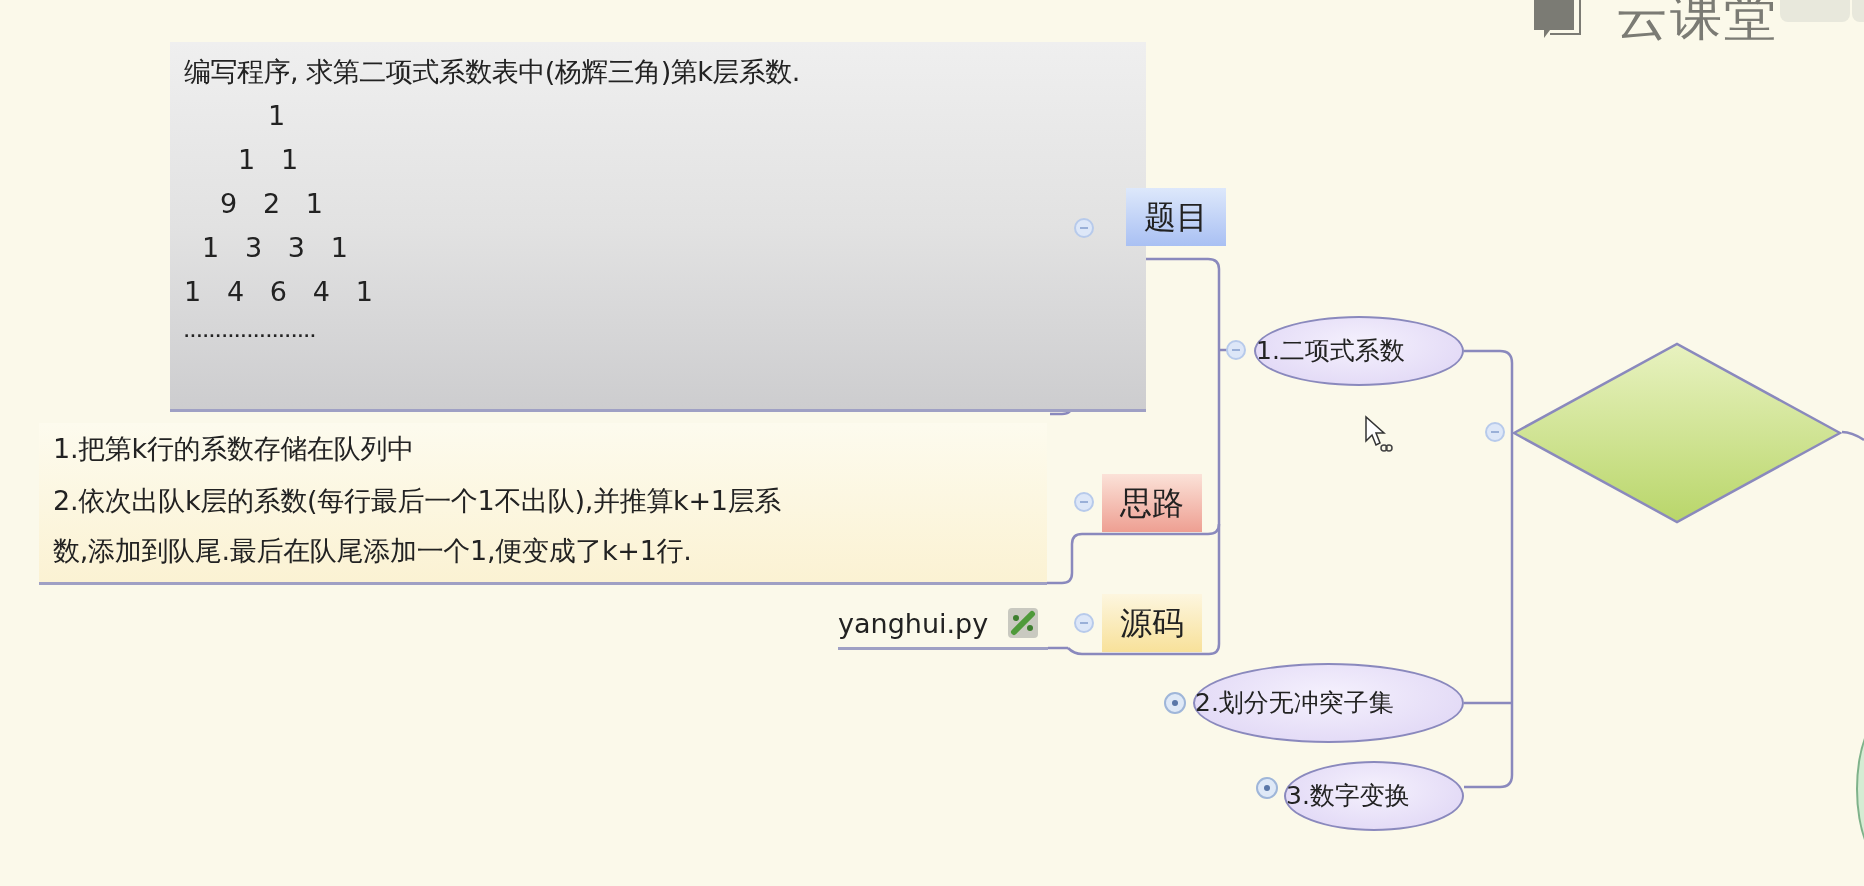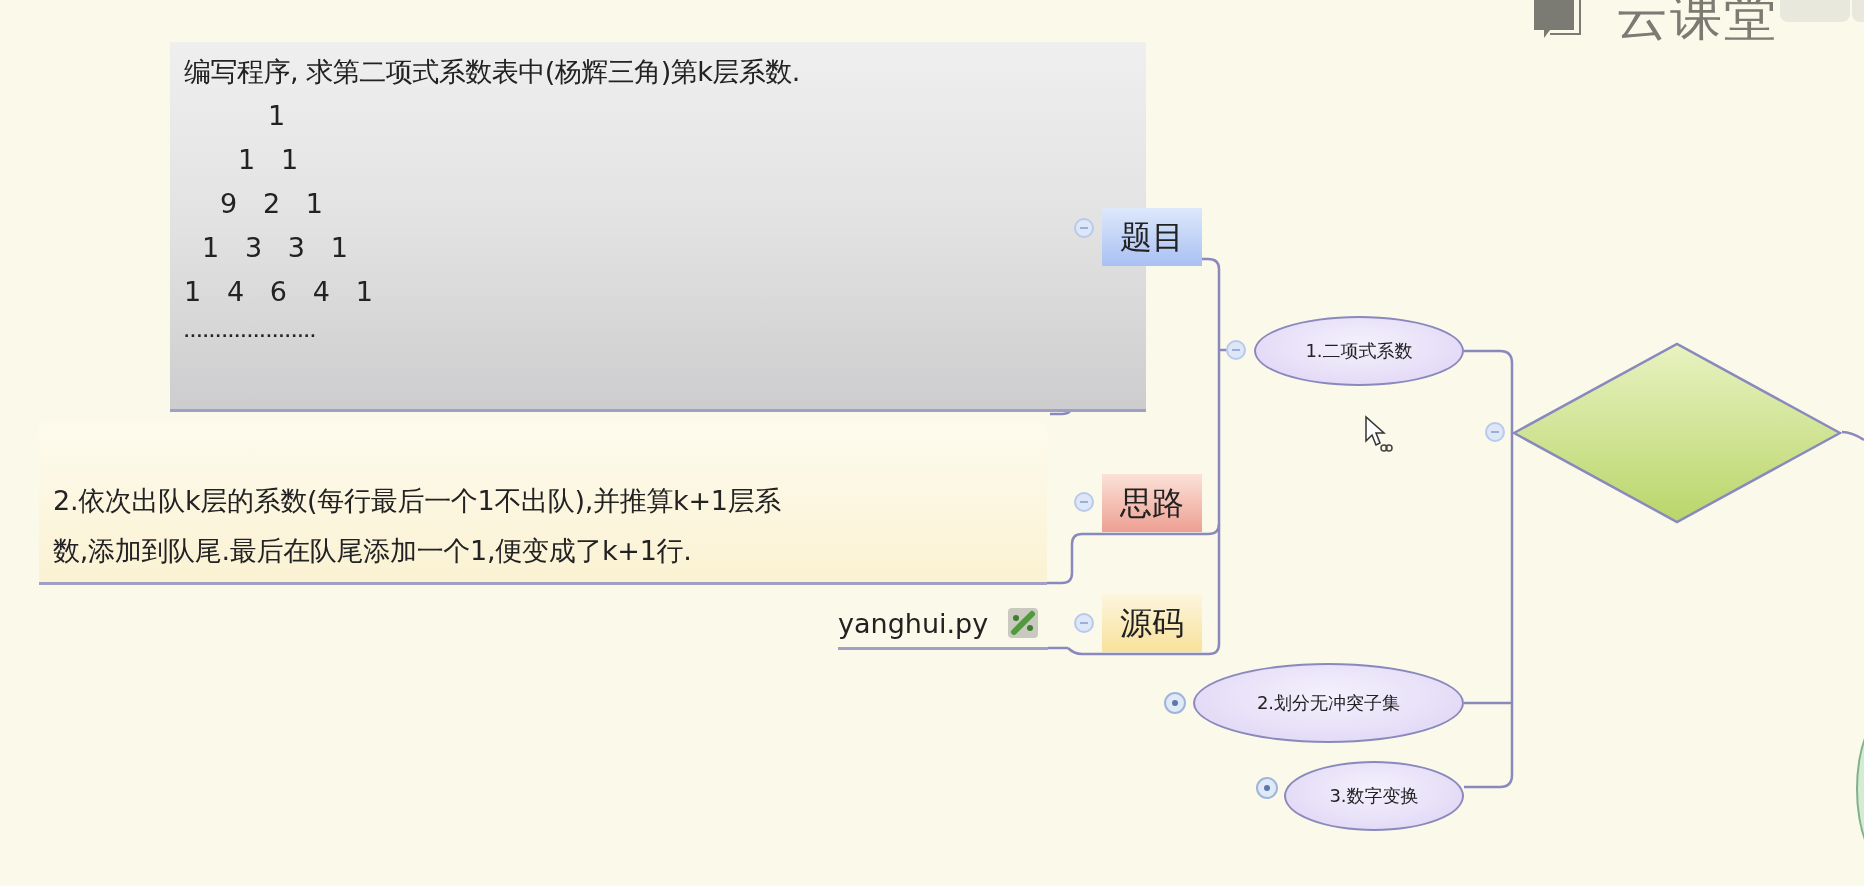--- a/index.html
+++ b/index.html
@@ -34,41 +34,41 @@
   
   #source-file { left: 838px; top: 602px; width: 210px; height: 48px; border-bottom: 3px solid #9fa0c4; box-sizing: border-box; }
   #source-file-name { position: absolute; left: 0; top: 6px; font-size: 27px; }
   #python-icon { position: absolute; left: 168px; top: 4px; width: 34px; height: 34px; }
 
   
   .topic {
     position: absolute; left: 1102px; width: 100px; height: 58px;
     font-size: 32px; text-align: center; line-height: 58px; box-sizing: border-box;
   }
-  #topic-tiMu { top: 208px; background: linear-gradient(to bottom, #dde8fb, #a9c0f3); }
+  #topic-tiMu { top: 188px; background: linear-gradient(to bottom, #dde8fb, #a9c0f3); margin-left: 24px; }
   #topic-siLu { top: 474px; background: linear-gradient(to bottom, #fbe2d8, #ee9f92); }
   #topic-yuanMa { top: 594px; background: linear-gradient(to bottom, #fdf6df, #f8e19a); }
 
   .collapse {
     position: absolute; width: 20px; height: 20px; border-radius: 50%;
     background: #dde7f8; border: 2px solid #b7caeb; box-sizing: border-box;
   }
   .collapse::after { content: ""; position: absolute; left: 4px; top: 7px; width: 8px; height: 2px; background: #9ab0d8; }
   .expand {
     position: absolute; width: 22px; height: 22px; border-radius: 50%;
     background: #dfe9f7; border: 2px solid #9fb6d9; box-sizing: border-box;
   }
   .expand::after { content: ""; position: absolute; left: 6px; top: 6px; width: 6px; height: 6px; border-radius: 50%; background: #5b78a8; }
 
   
   .ellipse {
     position: absolute; border-radius: 50%;
     background: radial-gradient(ellipse at 50% 40%, #f5f1fd 0%, #ddd3f4 100%);
     border: 2px solid #8a89bd; box-sizing: border-box;
-    font-size: 18px; text-align: center; white-space: nowrap;
+    font-size: 25px; white-space: nowrap;
   }
 
   
   #root-diamond { left: 1512px; top: 342px; width: 330px; height: 182px; }
   #root-label { position: absolute; left: 0; width: 330px; top: 70px; text-align: center; font-size: 35px; }
 
   
   #logo { left: 1530px; top: -18px; width: 300px; height: 70px; }
   #logo-text { position: absolute; left: 86px; top: 0; font-size: 52px; color: #7b7b74; letter-spacing: 2px; }
   #logo-book { position: absolute; left: 0; top: 0; width: 60px; height: 60px; }
@@ -115,20 +115,21 @@
   <div id="problem-title" class="abs">编写程序, 求第二项式系数表中(杨辉三角)第k层系数.</div>
   <div class="tri-row" style="left:98px; top:58px;">1</div>
   <div class="tri-row" style="left:68px; top:102px;">1   1</div>
   <div class="tri-row" style="left:50px; top:146px;">9   2   1</div>
   <div class="tri-row" style="left:32px; top:190px;">1   3   3   1</div>
   <div class="tri-row" style="left:14px; top:234px;">1   4   6   4   1</div>
   <div id="dots" class="abs">.....................</div>
 </div>
 
 <div id="thinking-box" class="abs">
+  <div class="think-line" style="top:8px;">1.把第k行的系数存储在队列中</div>
   <div class="think-line" style="top:60px;">2.依次出队k层的系数(每行最后一个1不出队),并推算k+1层系</div>
   <div class="think-line" style="top:110px;">数,添加到队尾.最后在队尾添加一个1,便变成了k+1行.</div>
 </div>
 
 <div id="source-file" class="abs">
   <span id="source-file-name">yanghui.py</span>
   <svg id="python-icon" viewBox="0 0 34 34">
     <rect x="2" y="2" width="30" height="30" rx="4" fill="#c9c9c0"></rect>
     <path d="M8 26 L26 8" stroke="#4f9a3a" stroke-width="6" stroke-linecap="round"></path>
     <circle cx="10" cy="12" r="3" fill="#3e7f2f"></circle>

